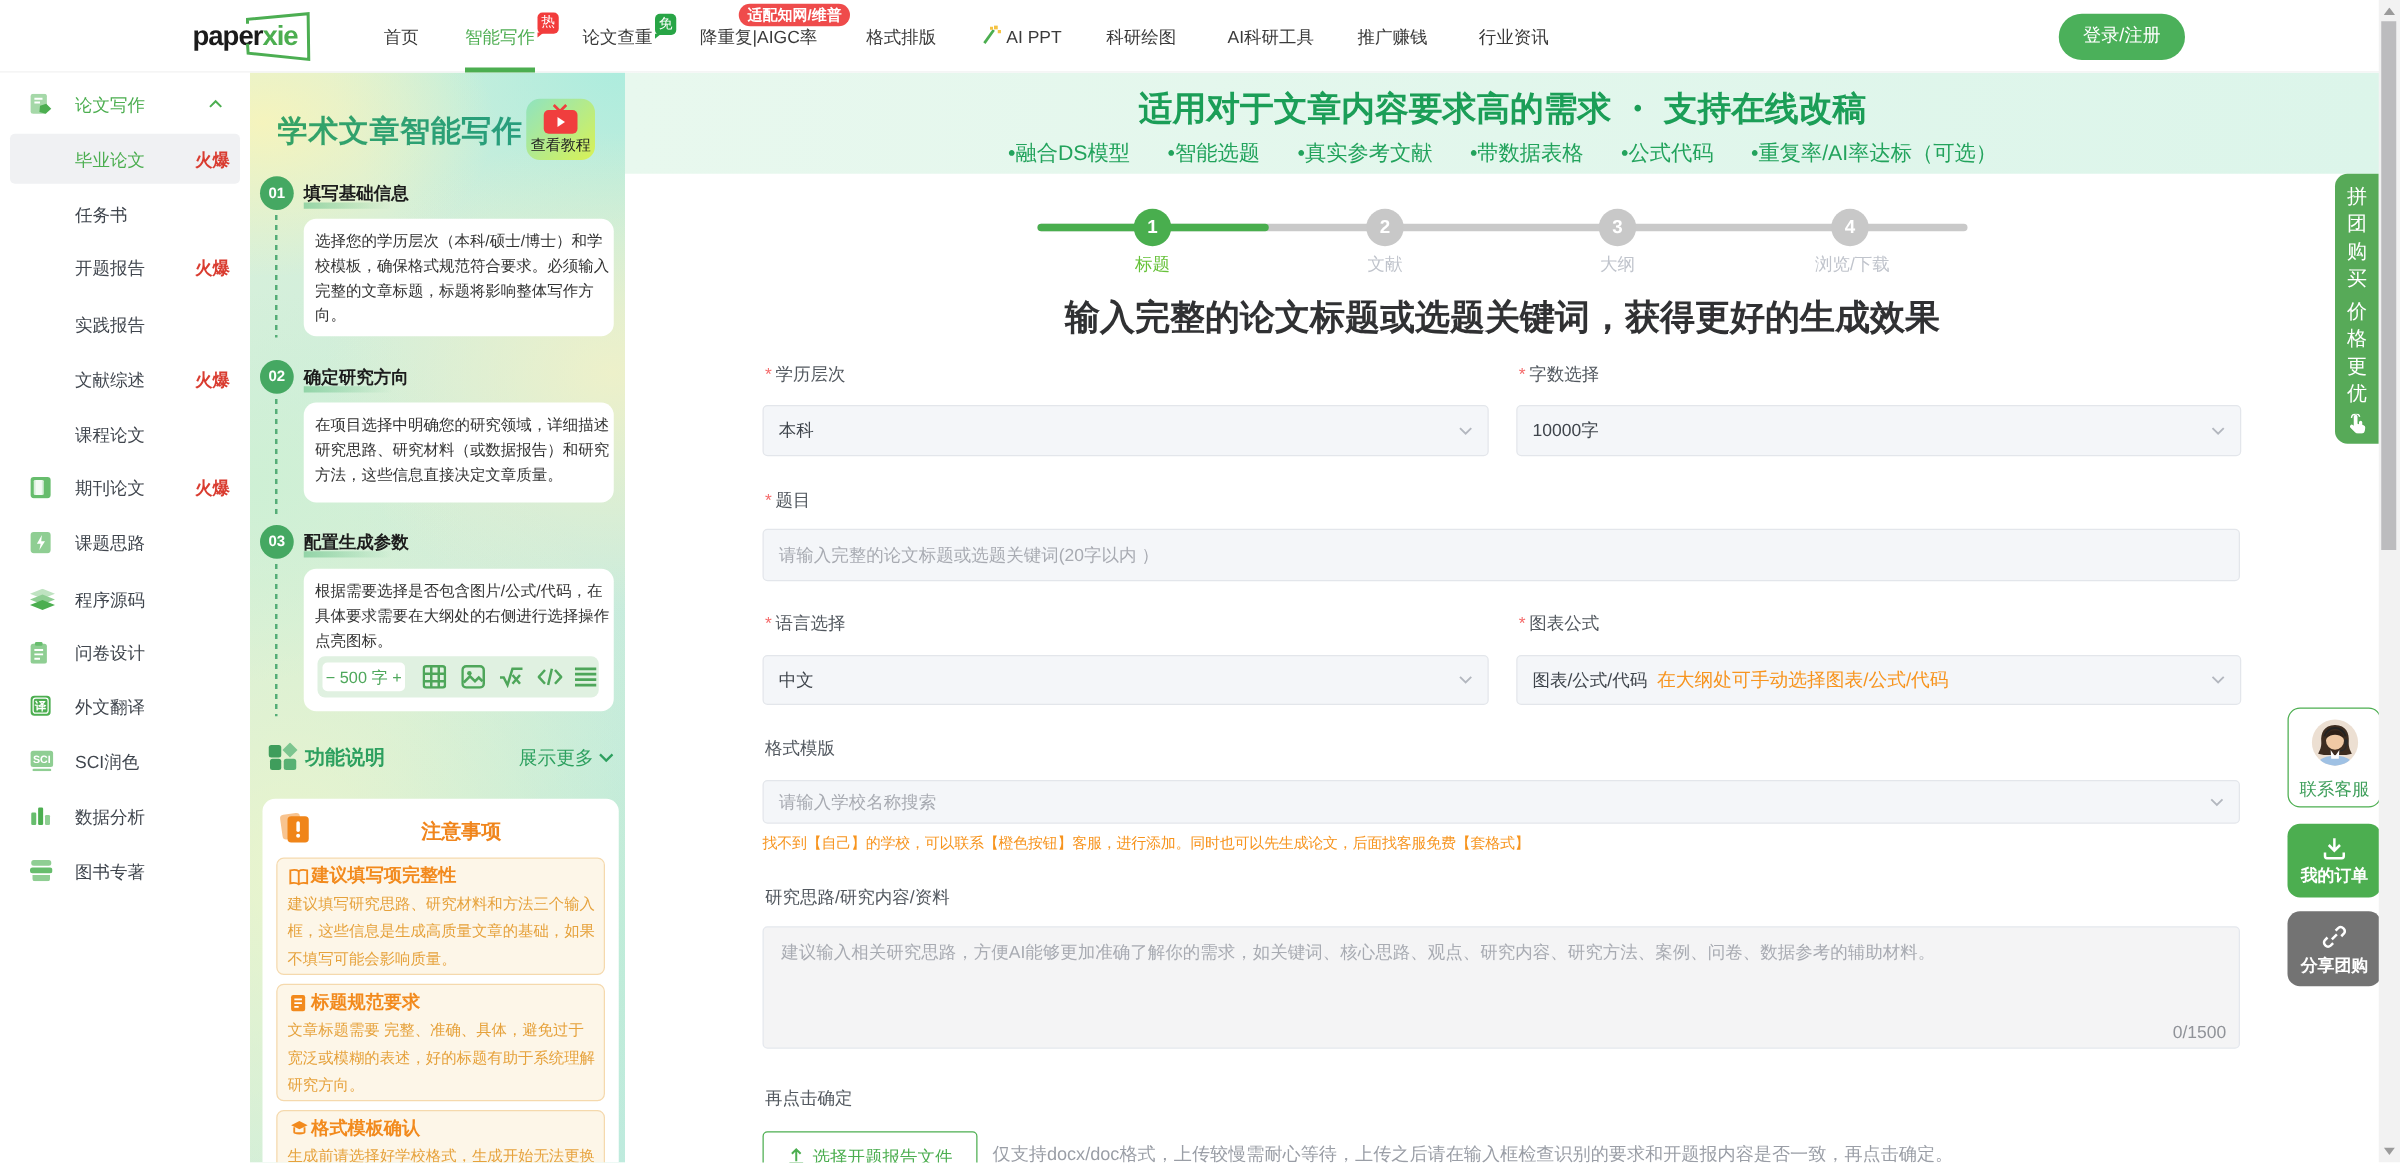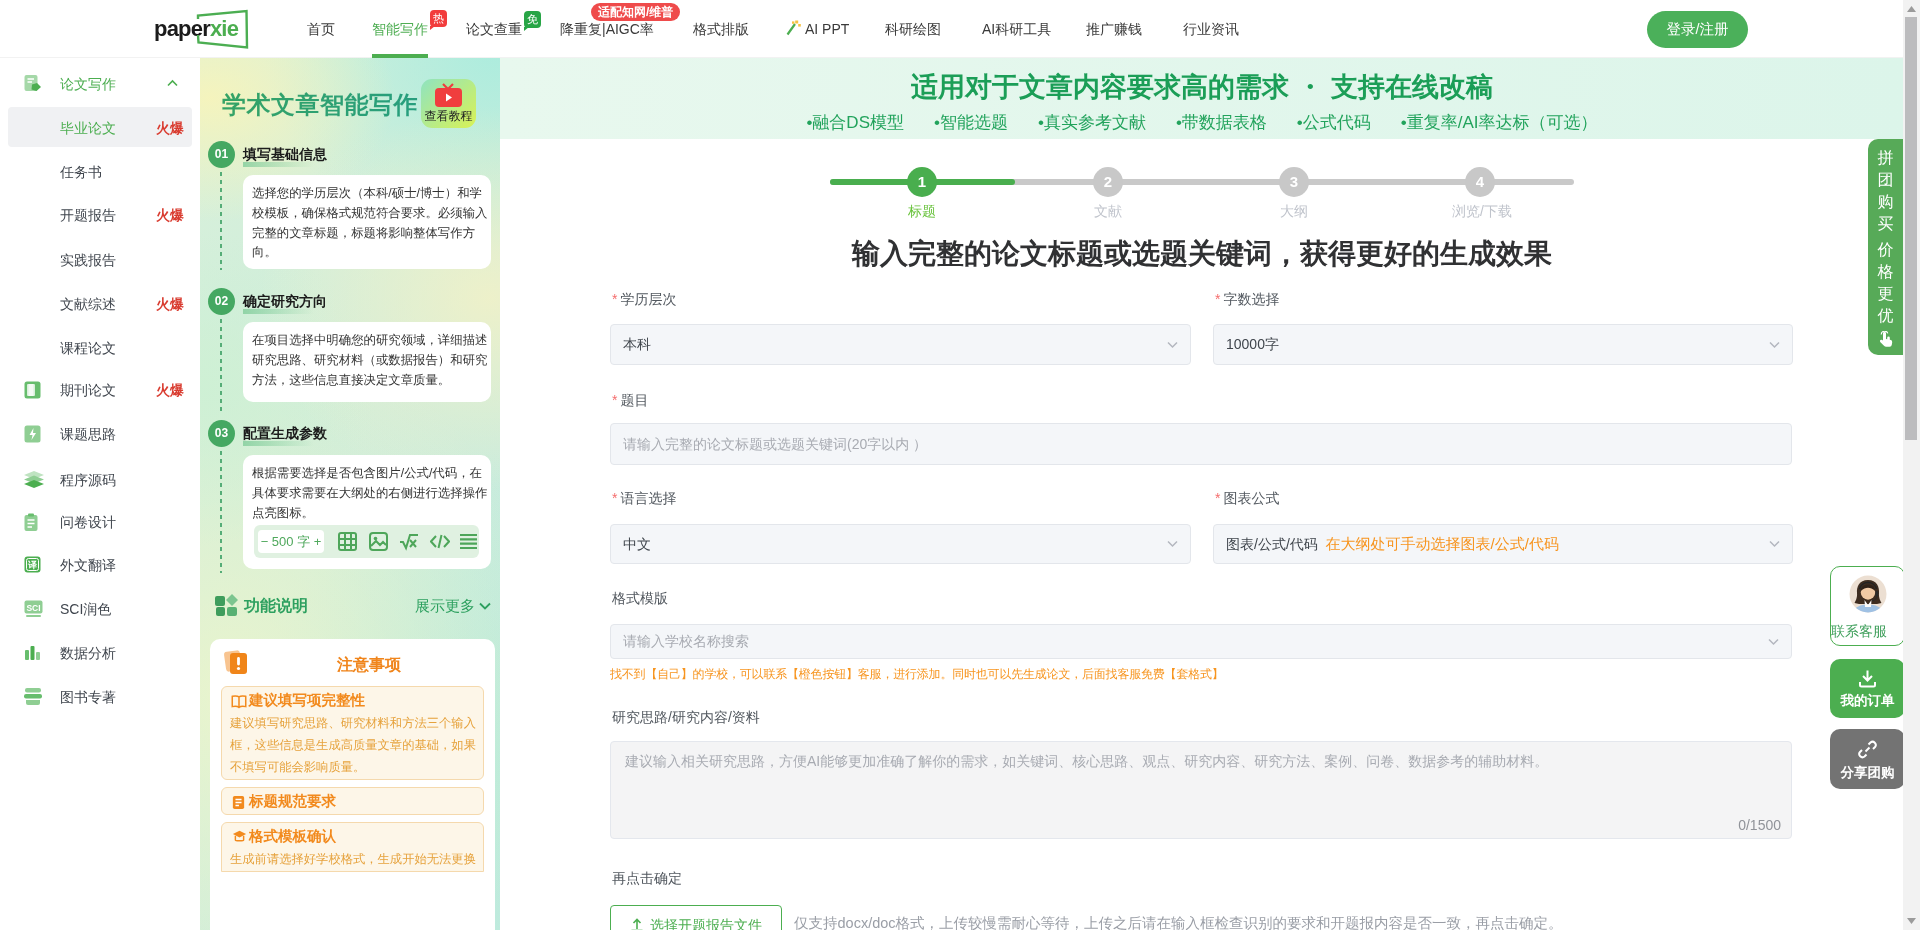--- a/index.html
+++ b/index.html
@@ -81,21 +81,21 @@
 .ph { color:#a8abb2; }
 .orange { color:#f7941e; }
 #ta { position:absolute; left:110px; top:683px; width:1182px; height:98px; background:#f4f4f5; border:1px solid #e4e7ed; border-radius:4px; padding:8px 14px; font-size:14px; color:#a8abb2; line-height:22px; }
 #ta .cnt { position:absolute; right:10px; bottom:2px; color:#909399; font-size:14px; }
 #upbtn { position:absolute; left:110px; top:847px; width:172px; height:40px; border:1px solid #4cae50; border-radius:4px; color:#4cae50; font-size:14px; text-align:center; line-height:38px; background:#fff; }
 #uphint { position:absolute; left:294px; top:856px; font-size:14.5px; color:#9a9ea6; }
 
 
 #vtab { position:absolute; left:1868px; top:139px; width:35px; height:216px; background:#57aa58; border-radius:10px 0 0 10px; color:#fff; text-align:center; z-index:40; }
 #vtab .ch { display:block; font-size:16px; line-height:22px; }
-#fcard1 { position:absolute; left:1830px; top:566px; width:75px; height:80px; background:#fff; border:1px solid #4cae50; border-radius:10px; text-align:left; z-index:40; }
+#fcard1 { position:absolute; left:1830px; top:566px; width:75px; height:80px; background:#fff; border:1px solid #4cae50; border-radius:10px; text-align:center; z-index:40; }
 #fcard1 .t { position:absolute; left:0; right:0; top:56px; font-size:14px; color:#3f9f5b; }
 #fcard2 { position:absolute; left:1830px; top:659px; width:75px; height:59px; background:#4cae50; border-radius:10px; color:#fff; text-align:center; z-index:40; }
 #fcard3 { position:absolute; left:1830px; top:729px; width:75px; height:60px; background:#737373; border-radius:10px; color:#fff; text-align:center; z-index:40; }
 .fcard-t { position:absolute; left:0; right:0; font-size:13.5px; font-weight:bold; }
 
 
 #sbar { position:absolute; left:1903px; top:0; width:17px; height:930px; background:#f2f2f2; z-index:50; }
 #sbar .thumb { position:absolute; left:2px; top:17px; width:12px; height:423px; background:#bcbcbe; }
 #sbar .arr { position:absolute; left:4px; }
 </style>
@@ -237,20 +237,21 @@
           </svg>
         <div class="tt">建议填写项完整性</div>
         <div class="bb">建议填写研究思路、研究材料和方法三个输入<br>框，这些信息是生成高质量文章的基础，如果<br>不填写可能会影响质量。</div>
       </div>
       <div class="ncard">
         <svg style="position:absolute;left:10px;top:7px;" width="13" height="15" viewBox="0 0 15 17">
             <rect x="1" y="1" width="13" height="15" rx="2" fill="#f28a1d"></rect>
             <path d="M4 5 H11 M4 8.5 H11 M4 12 H8" stroke="#fff" stroke-width="1.6"></path>
           </svg>
         <div class="tt">标题规范要求</div>
+        <div class="bb">文章标题需要 完整、准确、具体，避免过于<br>宽泛或模糊的表述，好的标题有助于系统理解<br>研究方向。</div>
       </div>
       <div class="ncard" style="border-radius:6px 6px 0 0;">
         <svg style="position:absolute;left:10px;top:7px;" width="15" height="14" viewBox="0 0 18 17">
             <path d="M9 1 L17 5 L9 9 L1 5 Z" fill="#f28a1d"></path>
             <path d="M4 7 V12 C4 13.5 14 13.5 14 12 V7" fill="none" stroke="#f28a1d" stroke-width="1.8"></path>
           </svg>
         <div class="tt">格式模板确认</div>
         <div class="bb">生成前请选择好学校格式，生成开始无法更换</div>
       </div>
     </div>

